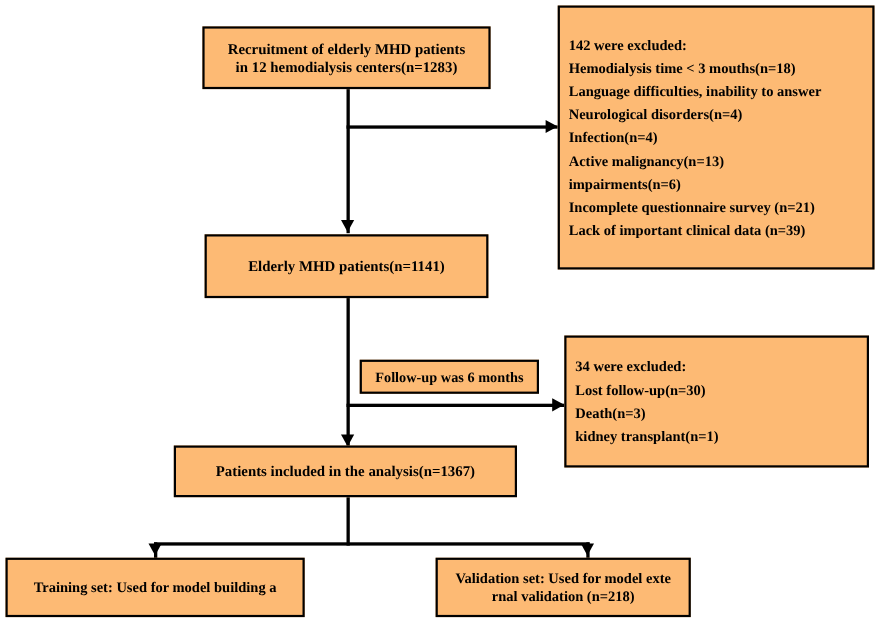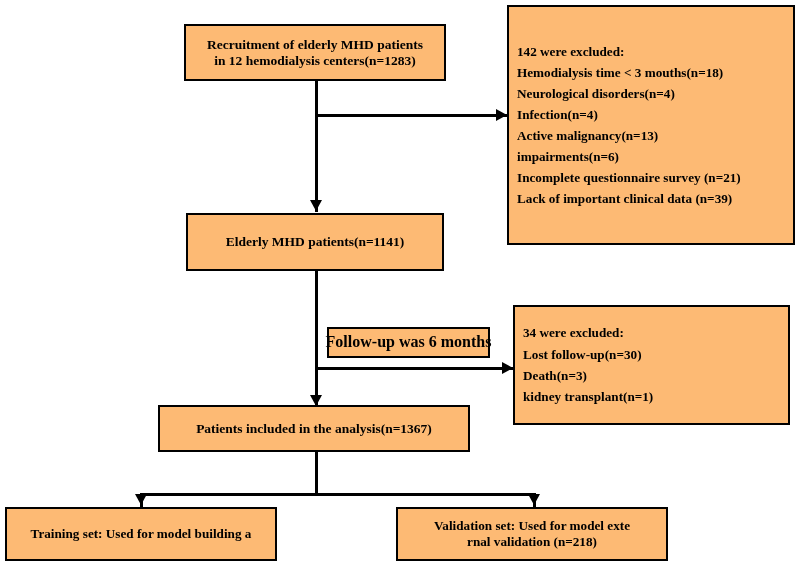--- a/index.html
+++ b/index.html
@@ -37,25 +37,25 @@
     justify-content:center;
     text-align:left;
   }
   .node .line{display:block;white-space:nowrap;}
   .listbox .line{padding-left:8px;}
 
   
   #node-recruitment{left:184px;top:24px;width:262px;height:57px;font-size:13.5px;}
   #node-excluded-1{left:507px;top:5px;width:288px;height:240px;font-size:13.2px;line-height:1.60;}
   #node-elderly{left:186px;top:213px;width:258px;height:58px;font-size:13.5px;}
-  #node-followup{left:327px;top:327px;width:163px;height:31px;font-size:16px;align-items:center;}
+  #node-followup{left:327px;top:327px;width:163px;height:31px;font-size:13px;align-items:center;}
   #node-excluded-2{left:513px;top:305px;width:277px;height:120px;font-size:13.2px;line-height:1.62;}
   #node-analysis{left:158px;top:405px;width:312px;height:47px;font-size:13.5px;}
   #node-training{left:5px;top:507px;width:272px;height:54px;font-size:13.2px;}
-  #node-validation{left:396px;top:507px;width:272px;height:54px;font-size:13.2px;}
+  #node-validation{left:396px;top:507px;width:232px;height:54px;font-size:13.2px;}
 
   
   .conn{position:absolute;background:#000000;z-index:1;}
   .vline{width:3px;}
   .hline{height:3px;}
   .arrow-down{
     position:absolute;
     width:0;height:0;
     border-left:6px solid transparent;
     border-right:6px solid transparent;
@@ -112,20 +112,21 @@
   <div class="arrow-down" id="arrow-c-right"></div>
 
   <div class="node center" id="node-recruitment">
     <span class="line">Recruitment of elderly MHD patients</span>
     <span class="line">in 12 hemodialysis centers(n=1283)</span>
   </div>
 
   <div class="node listbox" id="node-excluded-1">
     <span class="line">142 were excluded:</span>
     <span class="line">Hemodialysis time &lt; 3 mouths(n=18)</span>
+    <span class="line">Language difficulties, inability to answer</span>
     <span class="line">Neurological disorders(n=4)</span>
     <span class="line">Infection(n=4)</span>
     <span class="line">Active malignancy(n=13)</span>
     <span class="line">impairments(n=6)</span>
     <span class="line">Incomplete questionnaire survey (n=21)</span>
     <span class="line">Lack of important clinical data (n=39)</span>
   </div>
 
   <div class="node center" id="node-elderly">
     <span class="line">Elderly MHD patients(n=1141)</span>

